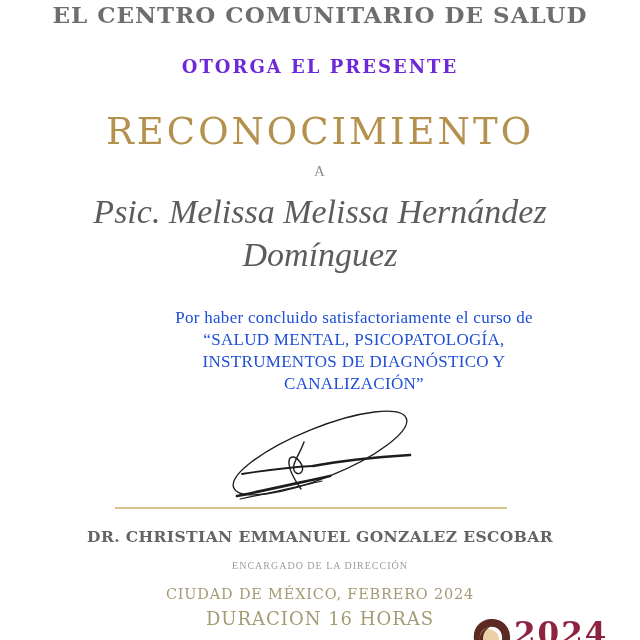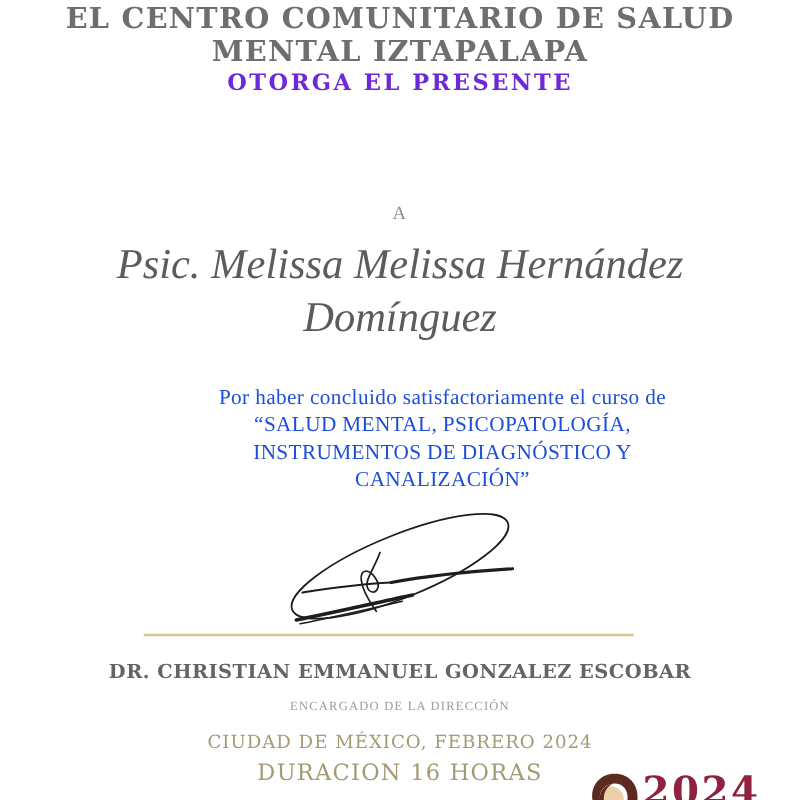--- a/index.html
+++ b/index.html
@@ -111,25 +111,25 @@
     width:42px;height:22px;
   }
 </style>
 </head>
 <body>
 
 <div class="page">
 
   <div class="centered issuer">
     <div>EL CENTRO COMUNITARIO DE SALUD</div>
-    <div>MENTAL IZTAPALAPA</div>
   </div>
 
   <div class="centered grant">OTORGA EL PRESENTE</div>
 
+  <div class="centered cert-title">RECONOCIMIENTO</div>
 
   <div class="centered to-label">A</div>
 
   <div class="centered recipient">
     <div>Psic. Melissa Melissa Hernández</div>
     <div>Domínguez</div>
   </div>
 
   <div class="centered course">
     <div>Por haber concluido satisfactoriamente el curso de</div>

